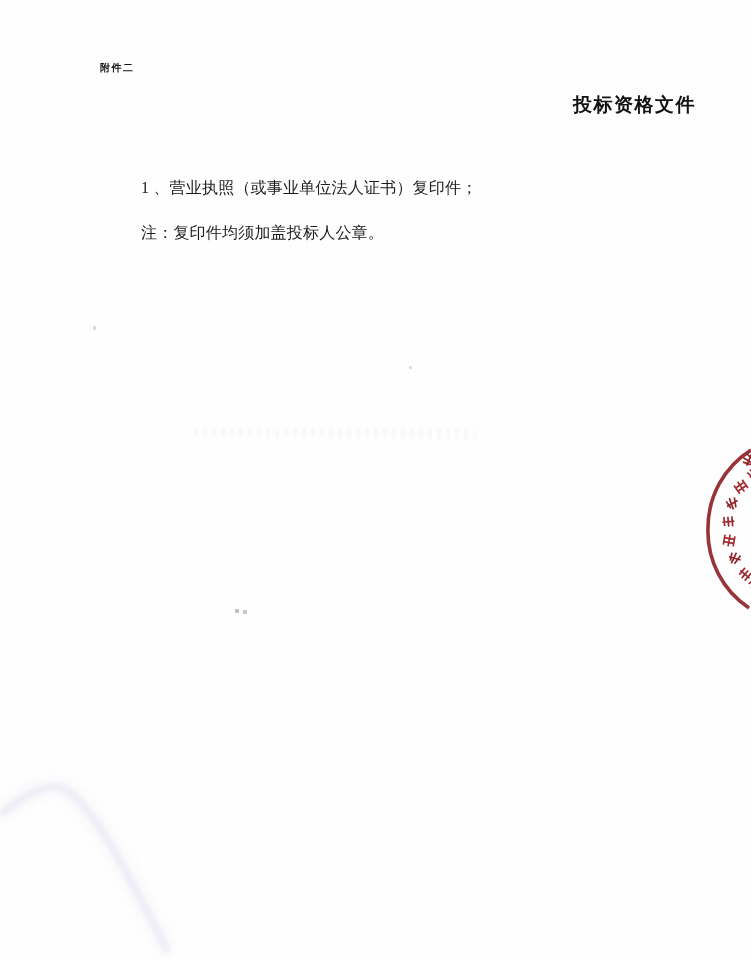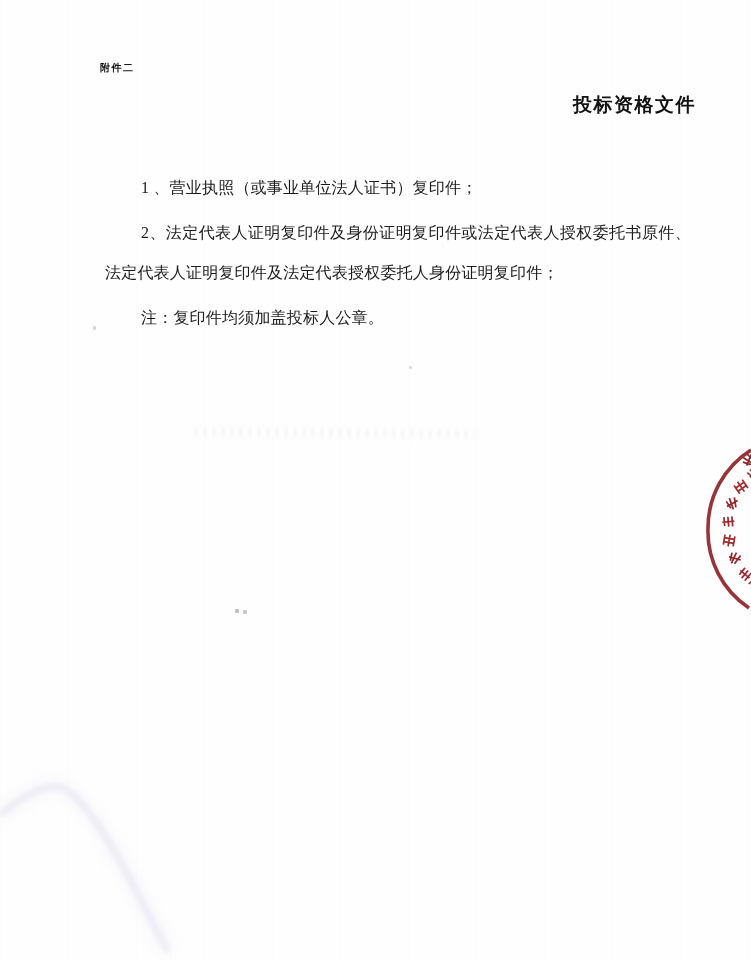--- a/index.html
+++ b/index.html
@@ -111,21 +111,20 @@
 <body>
 
 <div id="page">
 
   <div class="attachment-label">附件二</div>
 
   <div class="doc-title">投标资格文件</div>
 
   <div class="body-text">
     <p>1 、营业执照（或事业单位法人证书）复印件；</p>
-    <p>2、法定代表人证明复印件及身份证明复印件或法定代表人授权委托书原件、法定代表人证明复印件及法定代表授权委托人身份证明复印件；</p>
     <p>注：复印件均须加盖投标人公章。</p>
   </div>
 
   <svg class="seal-fragment" viewBox="0 0 46 162" aria-hidden="true">
     <defs>
       <g id="glyphA" stroke="#9b2830" stroke-width="1.7" fill="none">
         <path d="M-5,-4 H5 M-5,0 H5 M-5,4 H4 M0,-6 V6"></path>
       </g>
       <g id="glyphB" stroke="#a12c30" stroke-width="1.7" fill="none">
         <path d="M-5,-5 H5 M-2,-5 V5 M2,-5 V5 M-5,5 H5 M-6,0 H6"></path>

